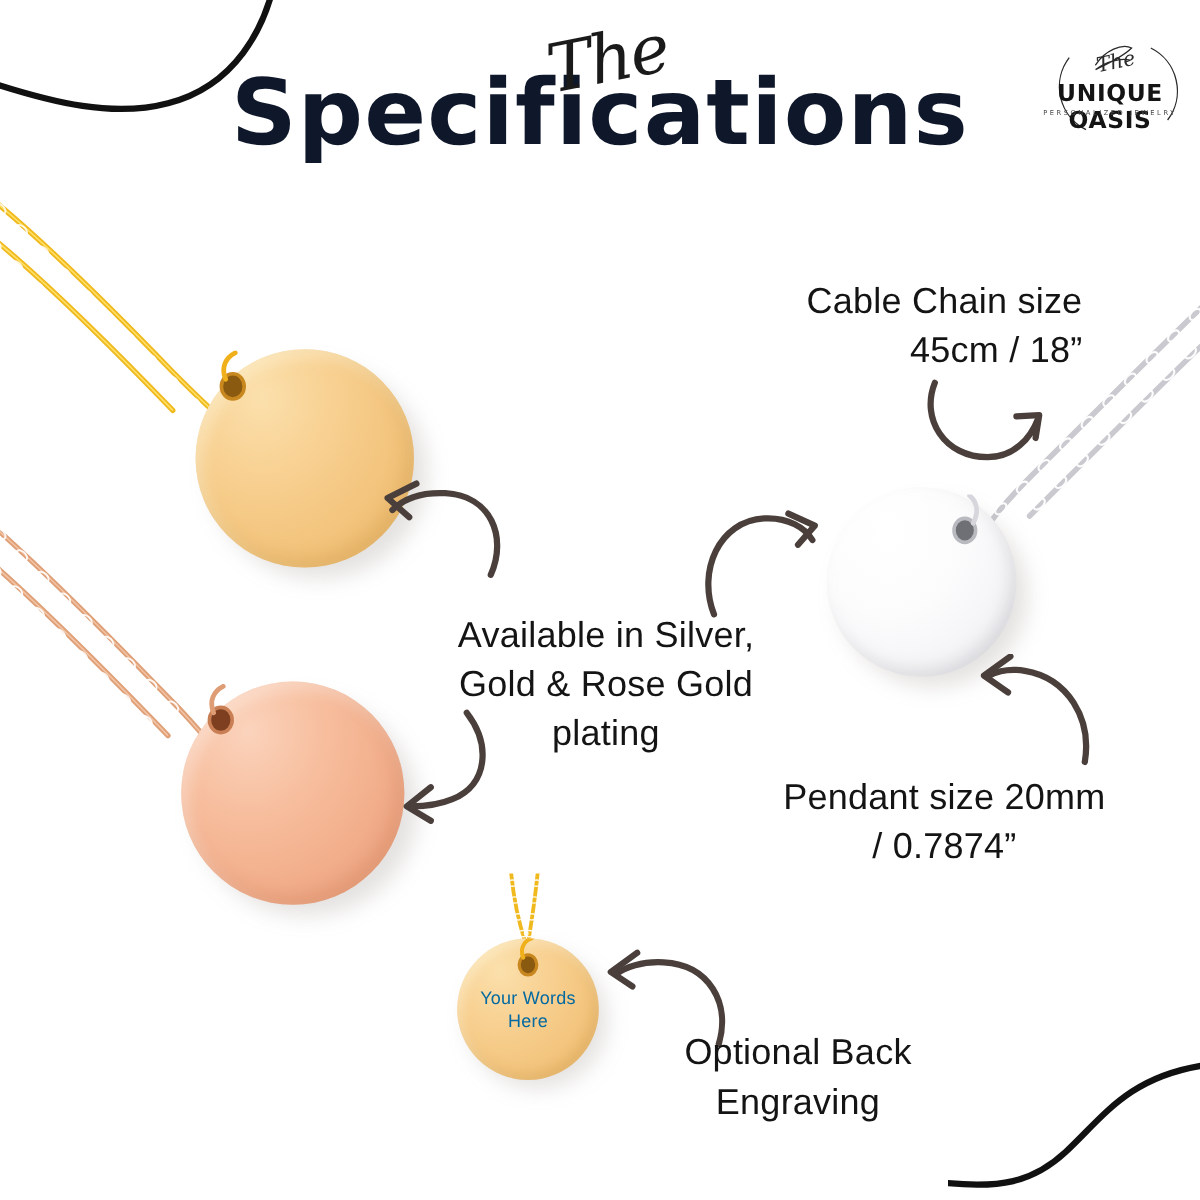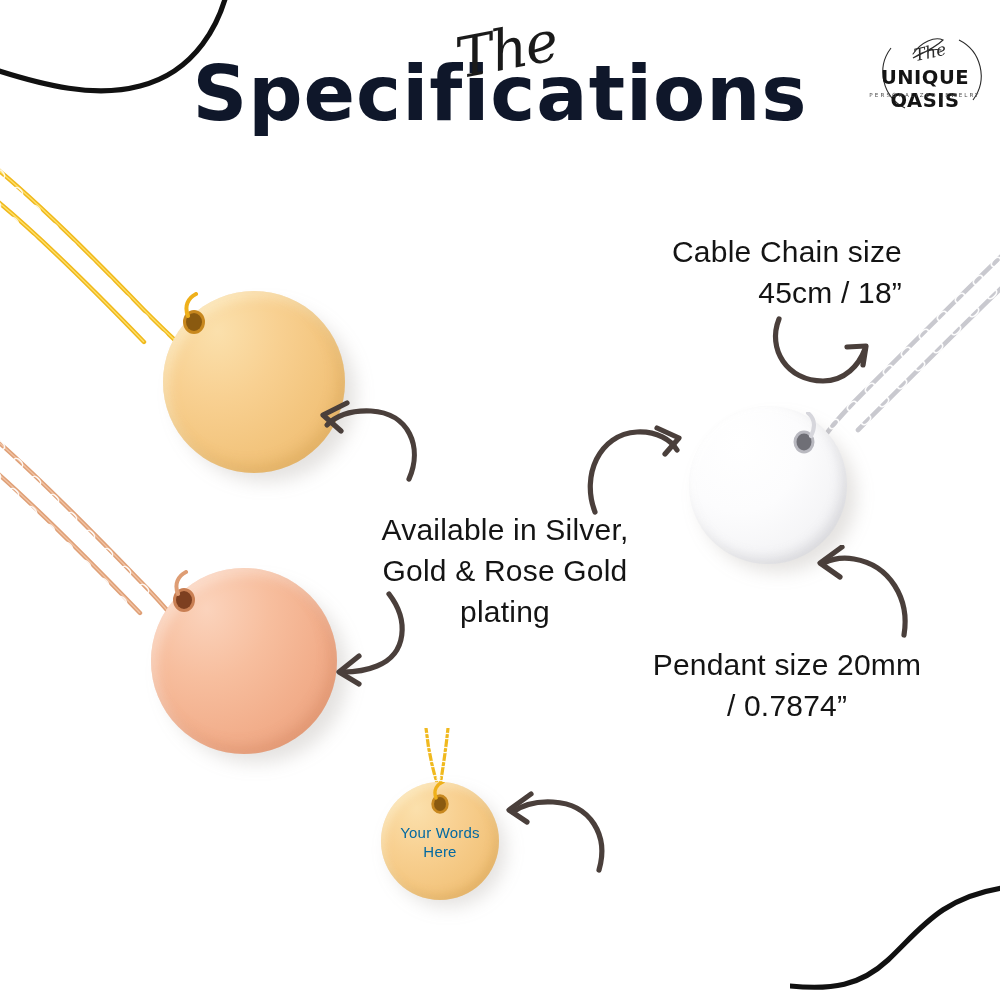--- a/index.html
+++ b/index.html
@@ -314,14 +314,16 @@
     <path d="M36 4 L 14 20 L 32 32" fill="none" stroke="#4A3F3B" stroke-width="5.2" stroke-linecap="round" stroke-linejoin="round"></path>
   </svg>
 
   <div class="anno" id="anno-chain">Cable Chain size
 45cm / 18”</div>
   <div class="anno" id="anno-plating">Available in Silver,
 Gold &amp; Rose Gold
 plating</div>
   <div class="anno" id="anno-pendant">Pendant size 20mm
 /  0.7874”</div>
+  <div class="anno" id="anno-engrave">Optional Back
+Engraving</div>
 
 </div>
 
 </body></html>

